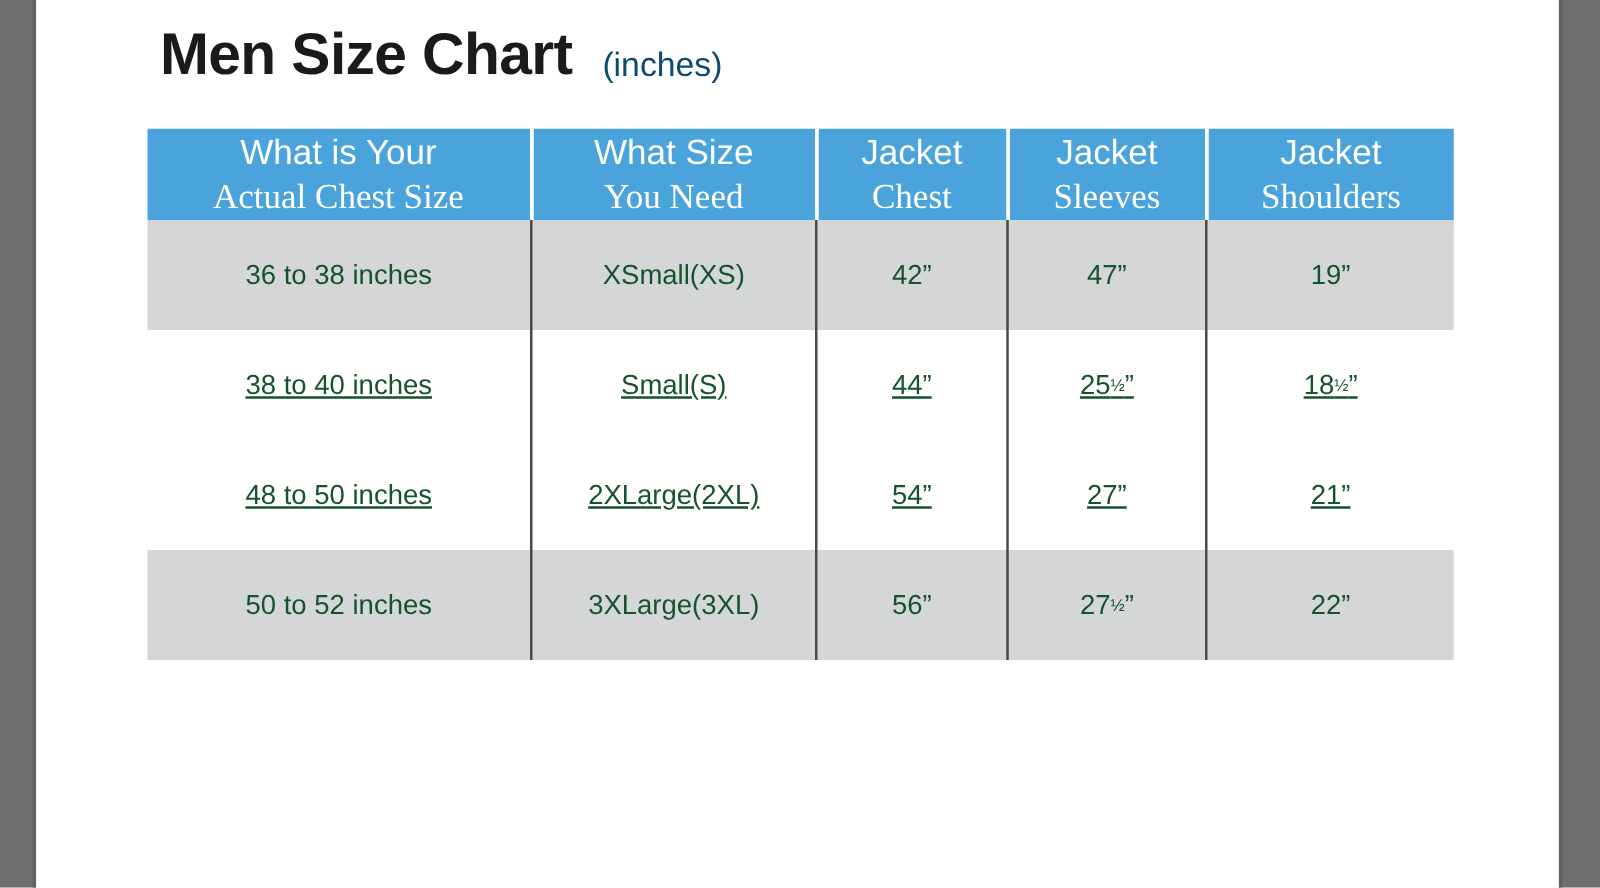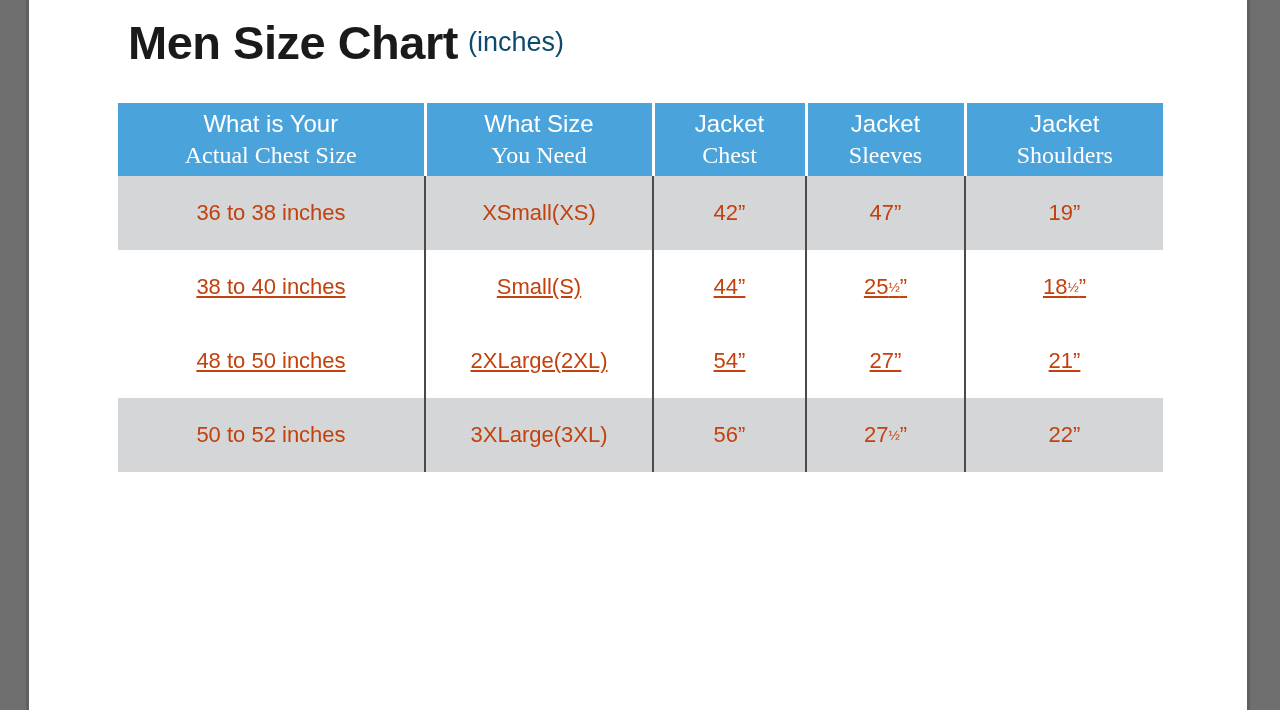--- a/index.html
+++ b/index.html
@@ -44,22 +44,23 @@
     bottom: 0;
     background: #ffffff;
   }
 
   
   .title-row {
     position: absolute;
     left: 99px;
     top: 19px;
     display: flex;
-    align-items: center;
+    align-items: flex-end;
     white-space: nowrap;
+    gap: 14px;
   }
   .title-main {
     font-size: 47px;
     font-weight: bold;
     color: #1a1a1a;
     letter-spacing: -0.5px;
     line-height: 1;
   }
   .title-sub {
     font-size: 27px;
@@ -81,39 +82,39 @@
   .chart-table col.c2 { width: 228px; }
   .chart-table col.c3 { width: 153px; }
   .chart-table col.c4 { width: 159px; }
   .chart-table col.c5 { width: 198px; }
 
   
   .chart-table thead th {
     background: #4aa3db;
     color: #ffffff;
     font-weight: normal;
-    font-size: 24px;
+    font-size: 28px;
     line-height: 1.28;
     height: 73px;
     padding: 0 4px;
     text-align: center;
     vertical-align: middle;
     border-left: 3px solid #ffffff;
     border-right: 3px solid #ffffff;
     box-sizing: border-box;
   }
   .chart-table thead th:first-child { border-left: none; }
   .chart-table thead th:last-child  { border-right: none; }
   .chart-table thead th .l2 { display: block; font-family: Liberation Serif, serif; }
 
   
   .chart-table tbody td {
-    height: 74px;
+    height: 88px;
     font-size: 22px;
-    color: #c2410c;
+    color: #14532d;
     text-align: center;
     vertical-align: middle;
     padding: 0 4px;
     border-left: 2px solid #4a4a4a;
     box-sizing: border-box;
   }
   .chart-table tbody td:first-child { border-left: none; }
   .chart-table tbody tr.band td { background: #d4d6d8; }
   .chart-table tbody tr.plain td { background: #ffffff; text-decoration: underline; }
 

